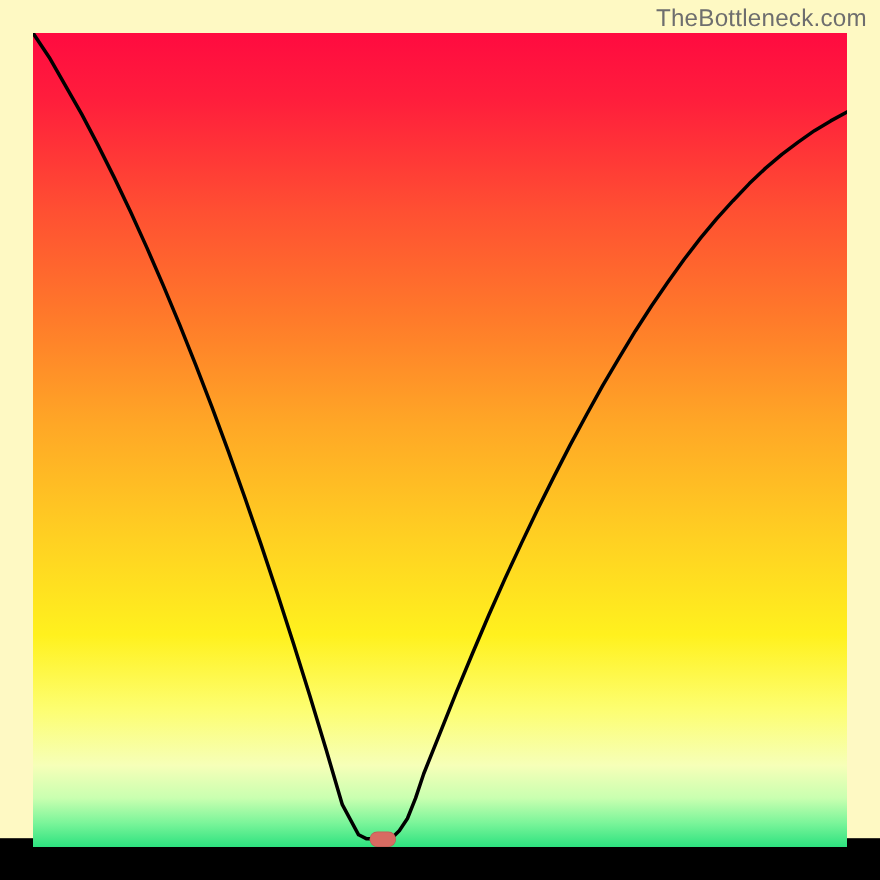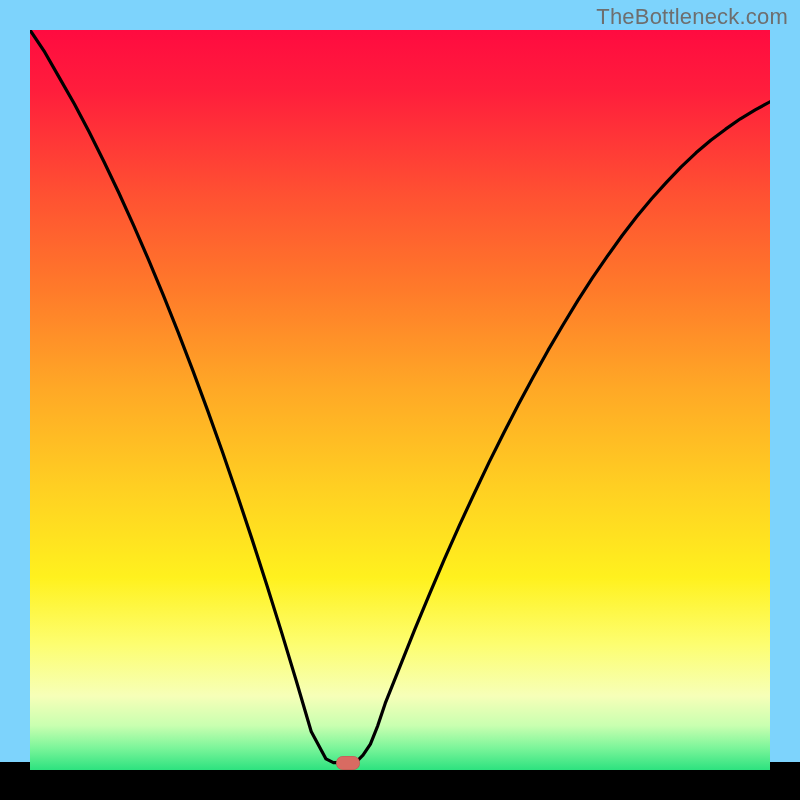--- a/index.html
+++ b/index.html
@@ -8,21 +8,21 @@
     width: 800px;
     height: 800px;
     background: #000;
     overflow: hidden;
     font-family: Arial, Helvetica, sans-serif;
   }
   .frame {
     position: relative;
     width: 800px;
     height: 762px;
-    background: #7dd3fc;
+    background: #fef9c3;
   }
   .watermark {
     position: absolute;
     top: 4px;
     right: 12px;
     color: #6e6e6e;
     font-size: 22px;
     font-weight: 500;
     z-index: 40;
     letter-spacing: 0.2px;

